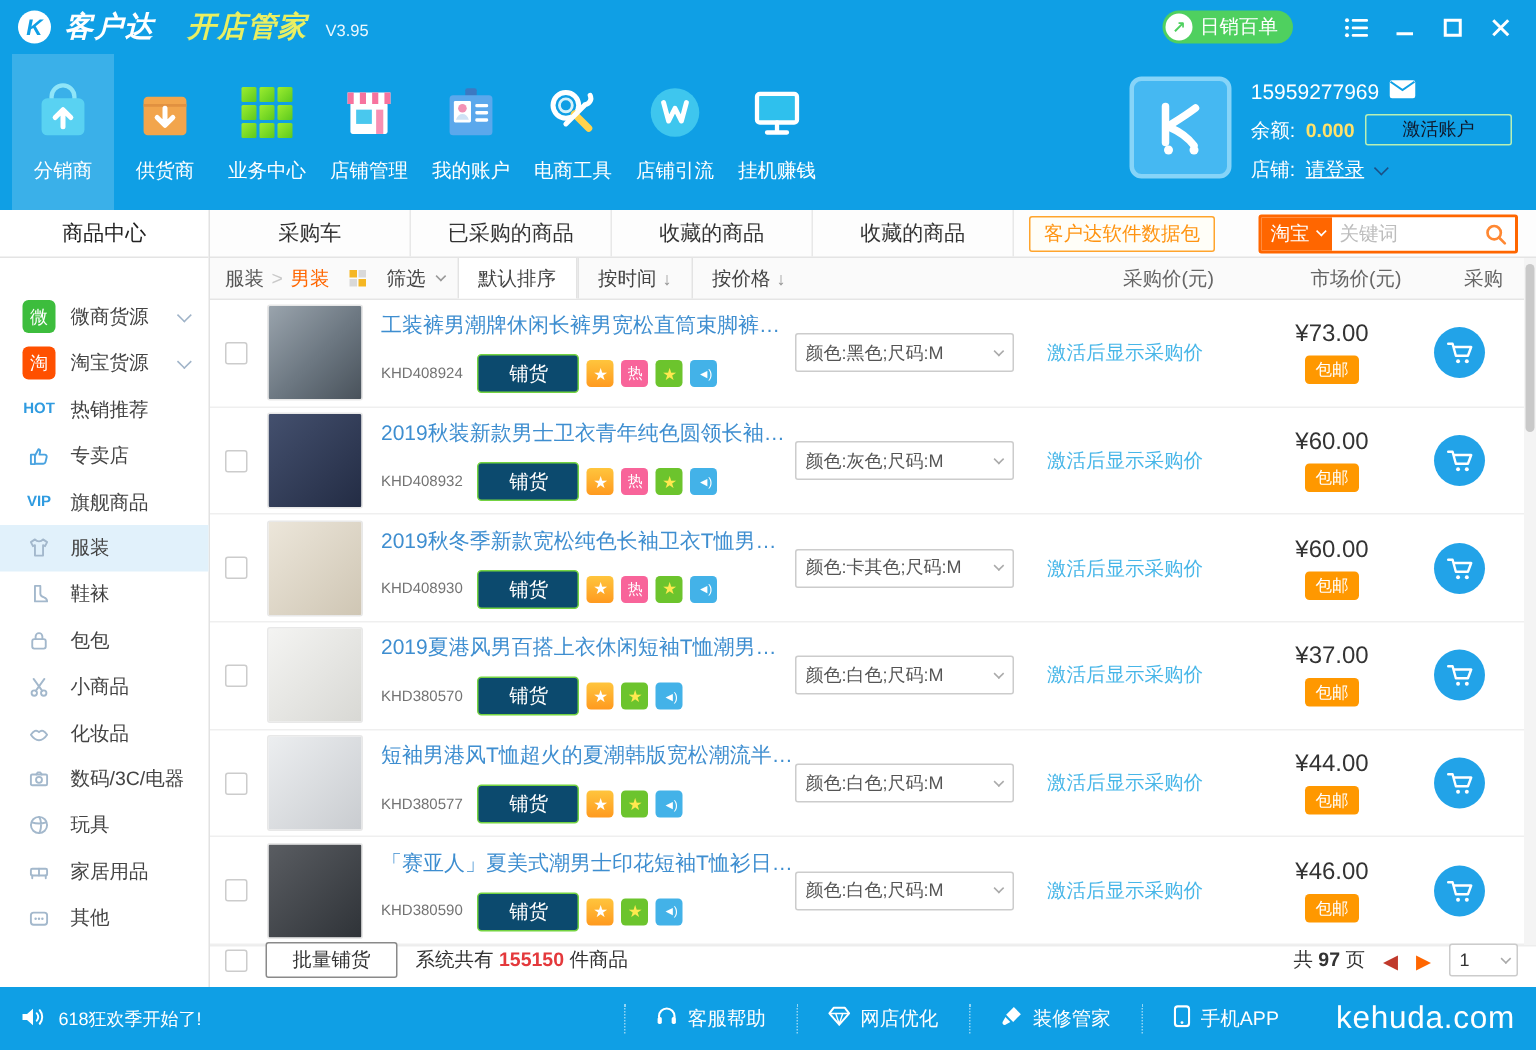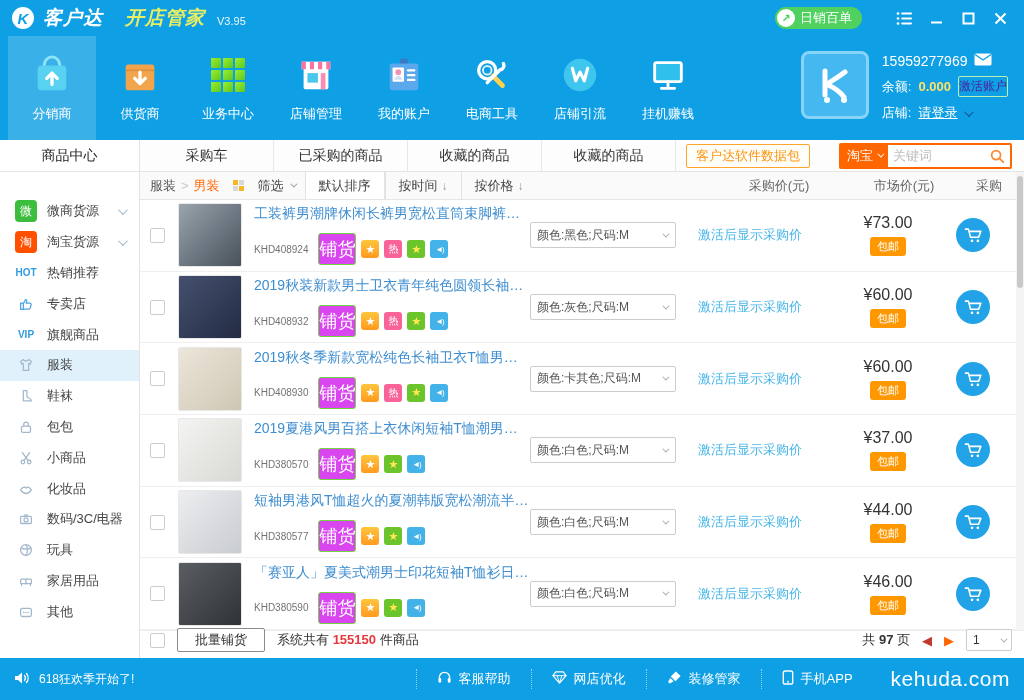--- a/index.html
+++ b/index.html
@@ -14,34 +14,34 @@
   .app-subtitle{color:#e9ef62;font-size:19px;font-weight:bold;font-style:italic;margin-left:22px;letter-spacing:1px}
   .version{color:rgba(255,255,255,.92);font-size:11px;margin-left:12px;margin-top:5px}
   .promo-pill{position:absolute;left:775px;top:7px;height:22px;background:#4fd05f;border-radius:11px;display:flex;align-items:center;padding:0 10px 0 2px;gap:5px;cursor:pointer}
   .promo-dot{width:18px;height:18px;border-radius:50%;background:#fff;color:#4fd05f;font-size:11px;font-weight:bold;display:flex;align-items:center;justify-content:center}
   .promo-text{color:#fff;font-size:13px}
   .win-controls{position:absolute;right:8px;top:0;height:36px;display:flex;align-items:center}
   .win-btn{width:32px;height:36px;display:flex;align-items:center;justify-content:center;cursor:pointer}
 
   
   .topnav{height:104px;background:#0f9fe5;display:flex;padding-left:8px;position:relative;flex:none}
-  .nav-item{width:88px;height:104px;display:flex;flex-direction:column;align-items:center;justify-content:center;gap:9px;cursor:pointer}
+  .nav-item{width:68px;height:104px;display:flex;flex-direction:column;align-items:center;justify-content:center;gap:9px;cursor:pointer}
   .nav-item.active{background:rgba(255,255,255,.18)}
   .nav-icon{width:42px;height:42px;display:flex;align-items:center;justify-content:center}
   .nav-label{color:#fff;font-size:13px;white-space:nowrap}
   .grid-icon{width:34px;height:34px;display:grid;grid-template-columns:repeat(3,1fr);grid-template-rows:repeat(3,1fr);gap:2px;background:transparent}
   .grid-icon i{background:linear-gradient(135deg,#9ded2f,#5cc91e);border-radius:1px}
 
   .account{position:absolute;right:16px;top:15px;display:flex;gap:13px;align-items:flex-start}
   .avatar{width:68px;height:68px;background:#45b8f2;border:3px solid #86d4f8;border-radius:8px;display:flex;align-items:center;justify-content:center}
   .acc-lines{display:flex;flex-direction:column;gap:7px;color:#fff;font-size:13px;padding-top:2px}
   .acc-row{display:flex;align-items:center;gap:7px;white-space:nowrap}
   .acc-phone{font-size:14px}
   .acc-balance{color:#ffe26a;font-weight:bold}
-  .activate-btn{border:1px solid #b9f0b4;color:#4c1d95;font-size:12px;padding:1px 0;border-radius:2px;cursor:pointer;background:transparent}
+  .activate-btn{border:1px solid #b9f0b4;color:#0f172a;font-size:12px;padding:1px 24px;border-radius:2px;cursor:pointer;background:transparent}
   .acc-login{text-decoration:underline;cursor:pointer}
   .chev{width:7px;height:7px;border-right:1.6px solid currentColor;border-bottom:1.6px solid currentColor;transform:rotate(45deg) translateY(-2px);display:inline-block;flex:none}
   .chev-dark{color:#1b4f85}
 
   
   .main{flex:none;height:518px;display:flex}
   .left-col{width:140px;flex:none;border-right:1px solid #e2e2e2;display:flex;flex-direction:column;background:#fff}
   .home-tab{height:32px;flex:none;border-bottom:1px solid #e4e4e4;display:flex;align-items:center;justify-content:center;font-size:14px;color:#222;cursor:pointer}
   .sidebar{flex:1;padding-top:24px}
   .side-item{height:30.8px;display:flex;align-items:center;padding:0 14px;cursor:pointer;font-size:13px;color:#444;position:relative}
@@ -93,21 +93,21 @@
   .row:nth-of-type(1) .thumb{background:linear-gradient(135deg,#9aa4ad,#6b7680 55%,#49525b)}
   .row:nth-of-type(2) .thumb{background:linear-gradient(135deg,#44506e,#232c44)}
   .row:nth-of-type(3) .thumb{background:linear-gradient(135deg,#ece6da,#cfc6b4)}
   .row:nth-of-type(4) .thumb{background:linear-gradient(135deg,#f4f4f2,#d8d8d4)}
   .row:nth-of-type(5) .thumb{background:linear-gradient(135deg,#eceef0,#c9ccd0)}
   .row:nth-of-type(6) .thumb{background:linear-gradient(135deg,#5a5d62,#2f3338)}
   .info{width:276px;flex:none;display:flex;flex-direction:column;gap:10px;min-width:0}
   .p-title{color:#3e8ed0;font-size:14px;white-space:nowrap;overflow:hidden;text-overflow:ellipsis;cursor:pointer}
   .meta{display:flex;align-items:center;gap:5px}
   .p-code{color:#737373;font-size:10px;margin-right:5px}
-  .spread-btn{background:#d946ef;color:#fff;font-size:18px;padding:3px 0;border-radius:3px;border:1px solid #74d341;cursor:pointer}
+  .spread-btn{background:#0c4a6e;color:#fff;font-size:13px;padding:3px 20px;border-radius:3px;border:1px solid #74d341;cursor:pointer}
   .badge{width:18px;height:18px;border-radius:3px;display:flex;align-items:center;justify-content:center;color:#fff;font-size:11px;flex:none}
   .badge-star{background:linear-gradient(#ffc53d,#ff9a1f)}
   .badge-star::before{content:"★"}
   .badge-hot{background:#f8649a}
   .badge-hot::before{content:"热";font-size:10px}
   .badge-shield{background:#6cc42d}
   .badge-shield::before{content:"★";color:#ffe94f}
   .badge-speaker{background:#43b2e8}
   .badge-speaker::before{content:"◄)";font-size:8px;letter-spacing:-1px}
   .option-col{width:158px;flex:none}

